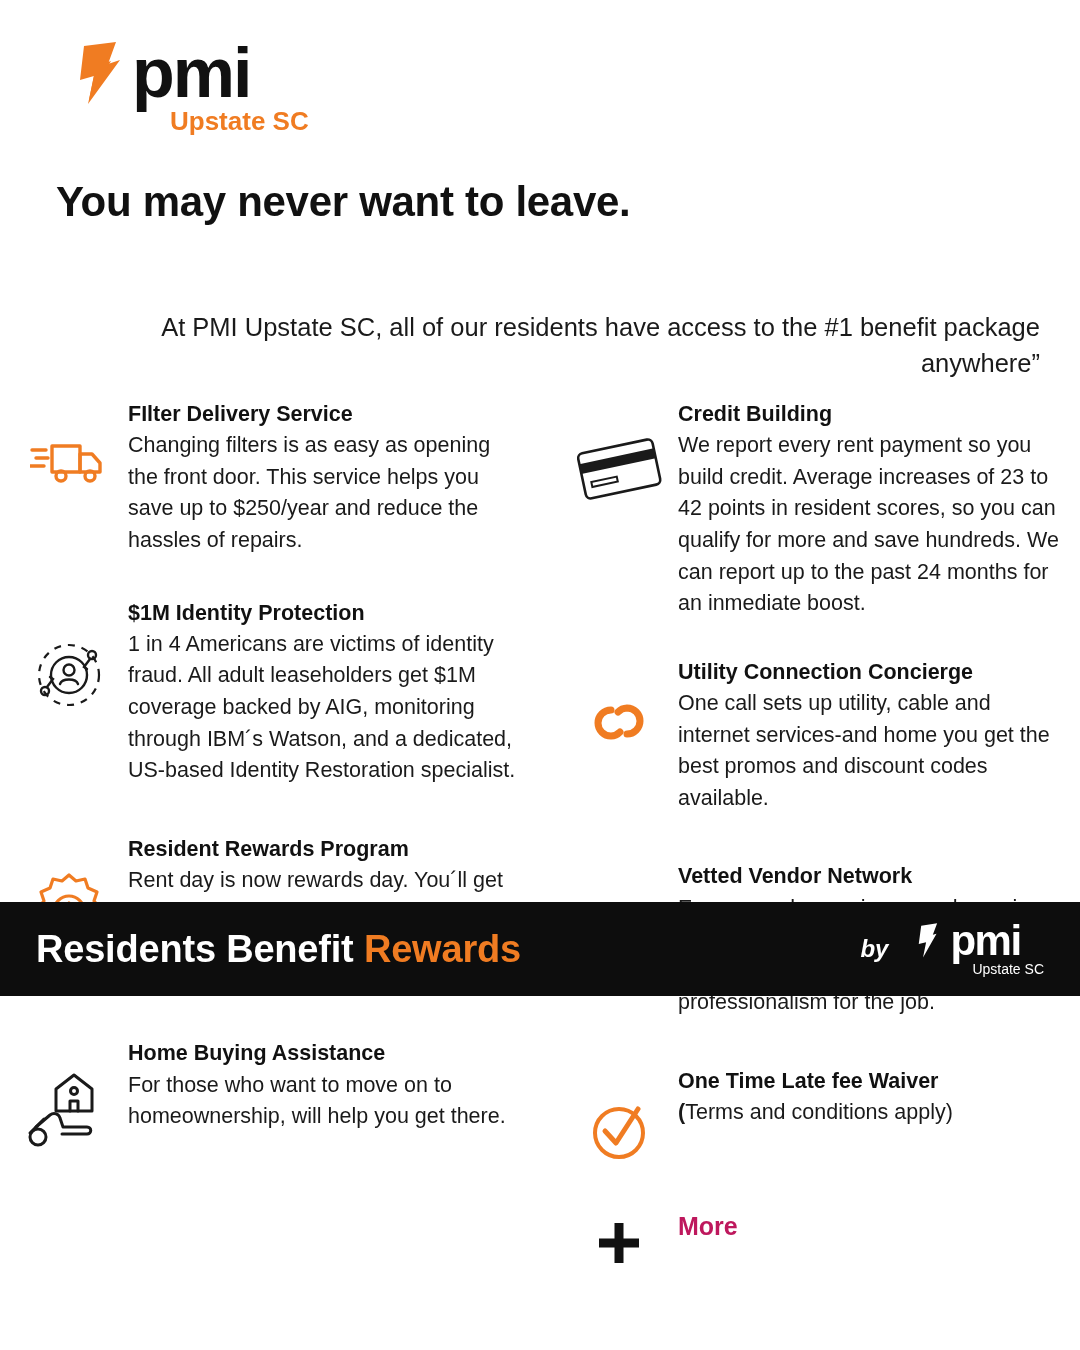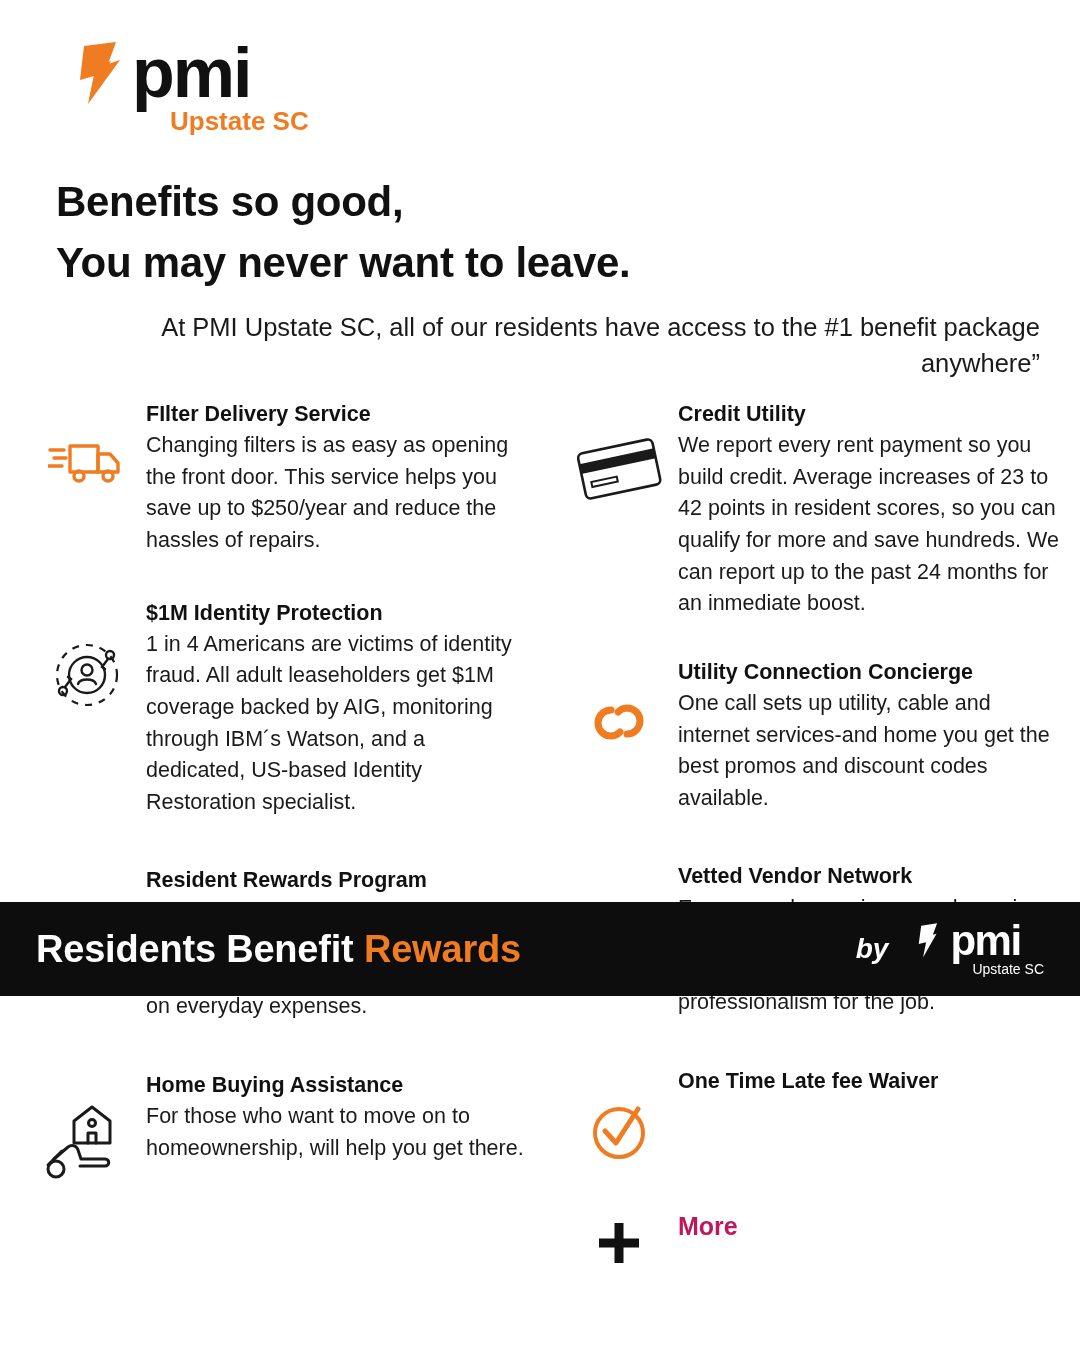--- a/index.html
+++ b/index.html
@@ -73,21 +73,21 @@
 
   
   .cols {
     position: absolute;
     top: 398px;
     left: 0;
     width: 1080px;
     display: flex;
   }
   .col { width: 540px; }
-  .col-left { padding-left: 28px; }
+  .col-left { padding-left: 10px; }
   .col-right { padding-left: 20px; }
 
   .item {
     display: flex;
     align-items: flex-start;
   }
   .icon-cell {
     width: 118px;
     min-width: 118px;
     display: flex;
@@ -142,21 +142,21 @@
     font-weight: bold;
     color: #ffffff;
     letter-spacing: -0.2px;
   }
   .footer-title .accent { color: #F07C22; }
   .footer-right {
     display: flex;
     align-items: center;
   }
   .footer-by {
-    font-size: 28px;
+    font-size: 24px;
     font-style: italic;
     font-weight: bold;
     color: #ffffff;
     margin-right: 28px;
   }
   .footer-logo {
     display: flex;
     flex-direction: column;
     align-items: flex-start;
   }
@@ -191,21 +191,20 @@
         <path d="M6 4 L38 0 L30 22 L42 18 L10 62 L16 34 L2 38 Z" fill="#F07C22"></path>
         <path d="M14 12 L30 8 L24 26 L14 30 Z" fill="#ffffff" opacity="0.95"></path>
         <path d="M8 6 L34 2 L27 21 L33 19 L11 58 L16 33 L4 36 Z" fill="#F07C22"></path>
       </svg>
       <div class="logo-text">pmi</div>
     </div>
     <div class="logo-sub">Upstate SC</div>
   </div>
 
   <div class="headline">
-    <div>Benefits so good,</div>
     <div>You may never want to leave.</div>
   </div>
 
   <div class="subhead">At PMI Upstate SC, all of our residents have access to the #1 benefit package anywhere”</div>
 
   <div class="cols">
 
     <div class="col col-left">
 
       <div class="item">
@@ -300,21 +299,21 @@
         <div class="icon-cell">
           <svg width="96" height="72" viewBox="0 0 96 72">
             <g transform="rotate(-12 48 36)">
               <rect x="10" y="14" width="76" height="46" rx="5" fill="none" stroke="#1a1a1a" stroke-width="2.6"></rect>
               <rect x="10" y="24" width="76" height="10" fill="#1a1a1a"></rect>
               <rect x="18" y="44" width="26" height="5" fill="none" stroke="#1a1a1a" stroke-width="2"></rect>
             </g>
           </svg>
         </div>
         <div class="txt-cell">
-          <div class="item-title">Credit Utility</div>
+          <div class="item-title">Credit Building</div>
           <div class="item-body">We report every rent payment so you build credit. Average increases of 23 to 42 points in resident scores, so you can qualify for more and save hundreds. We can report up to the past 24 months for an inmediate boost.</div>
         </div>
       </div>
 
       <div class="sp-1"></div>
 
       <div class="item">
         <div class="icon-cell">
           <svg width="76" height="64" viewBox="0 0 76 64">
             <g fill="none" stroke="#F07C22" stroke-width="7" stroke-linecap="round">
@@ -350,20 +349,21 @@
 
       <div class="item">
         <div class="icon-cell">
           <svg width="66" height="66" viewBox="0 0 66 66">
             <circle cx="33" cy="34" r="24" fill="none" stroke="#F07C22" stroke-width="4"></circle>
             <path d="M19 32 L30 44 L52 10" fill="none" stroke="#F07C22" stroke-width="5" stroke-linecap="round" stroke-linejoin="round"></path>
           </svg>
         </div>
         <div class="txt-cell">
           <div class="item-title">One Time Late fee Waiver</div>
+          <div class="item-body"><b>(</b><span>Terms and conditions apply)</span></div>
         </div>
       </div>
 
       <div class="more-row">
         <div class="icon-cell">
           <svg width="52" height="52" viewBox="0 0 52 52">
             <path d="M26 6 V46 M6 26 H46" stroke="#111111" stroke-width="9" stroke-linecap="butt"></path>
           </svg>
         </div>
         <div class="more-label">More</div>

